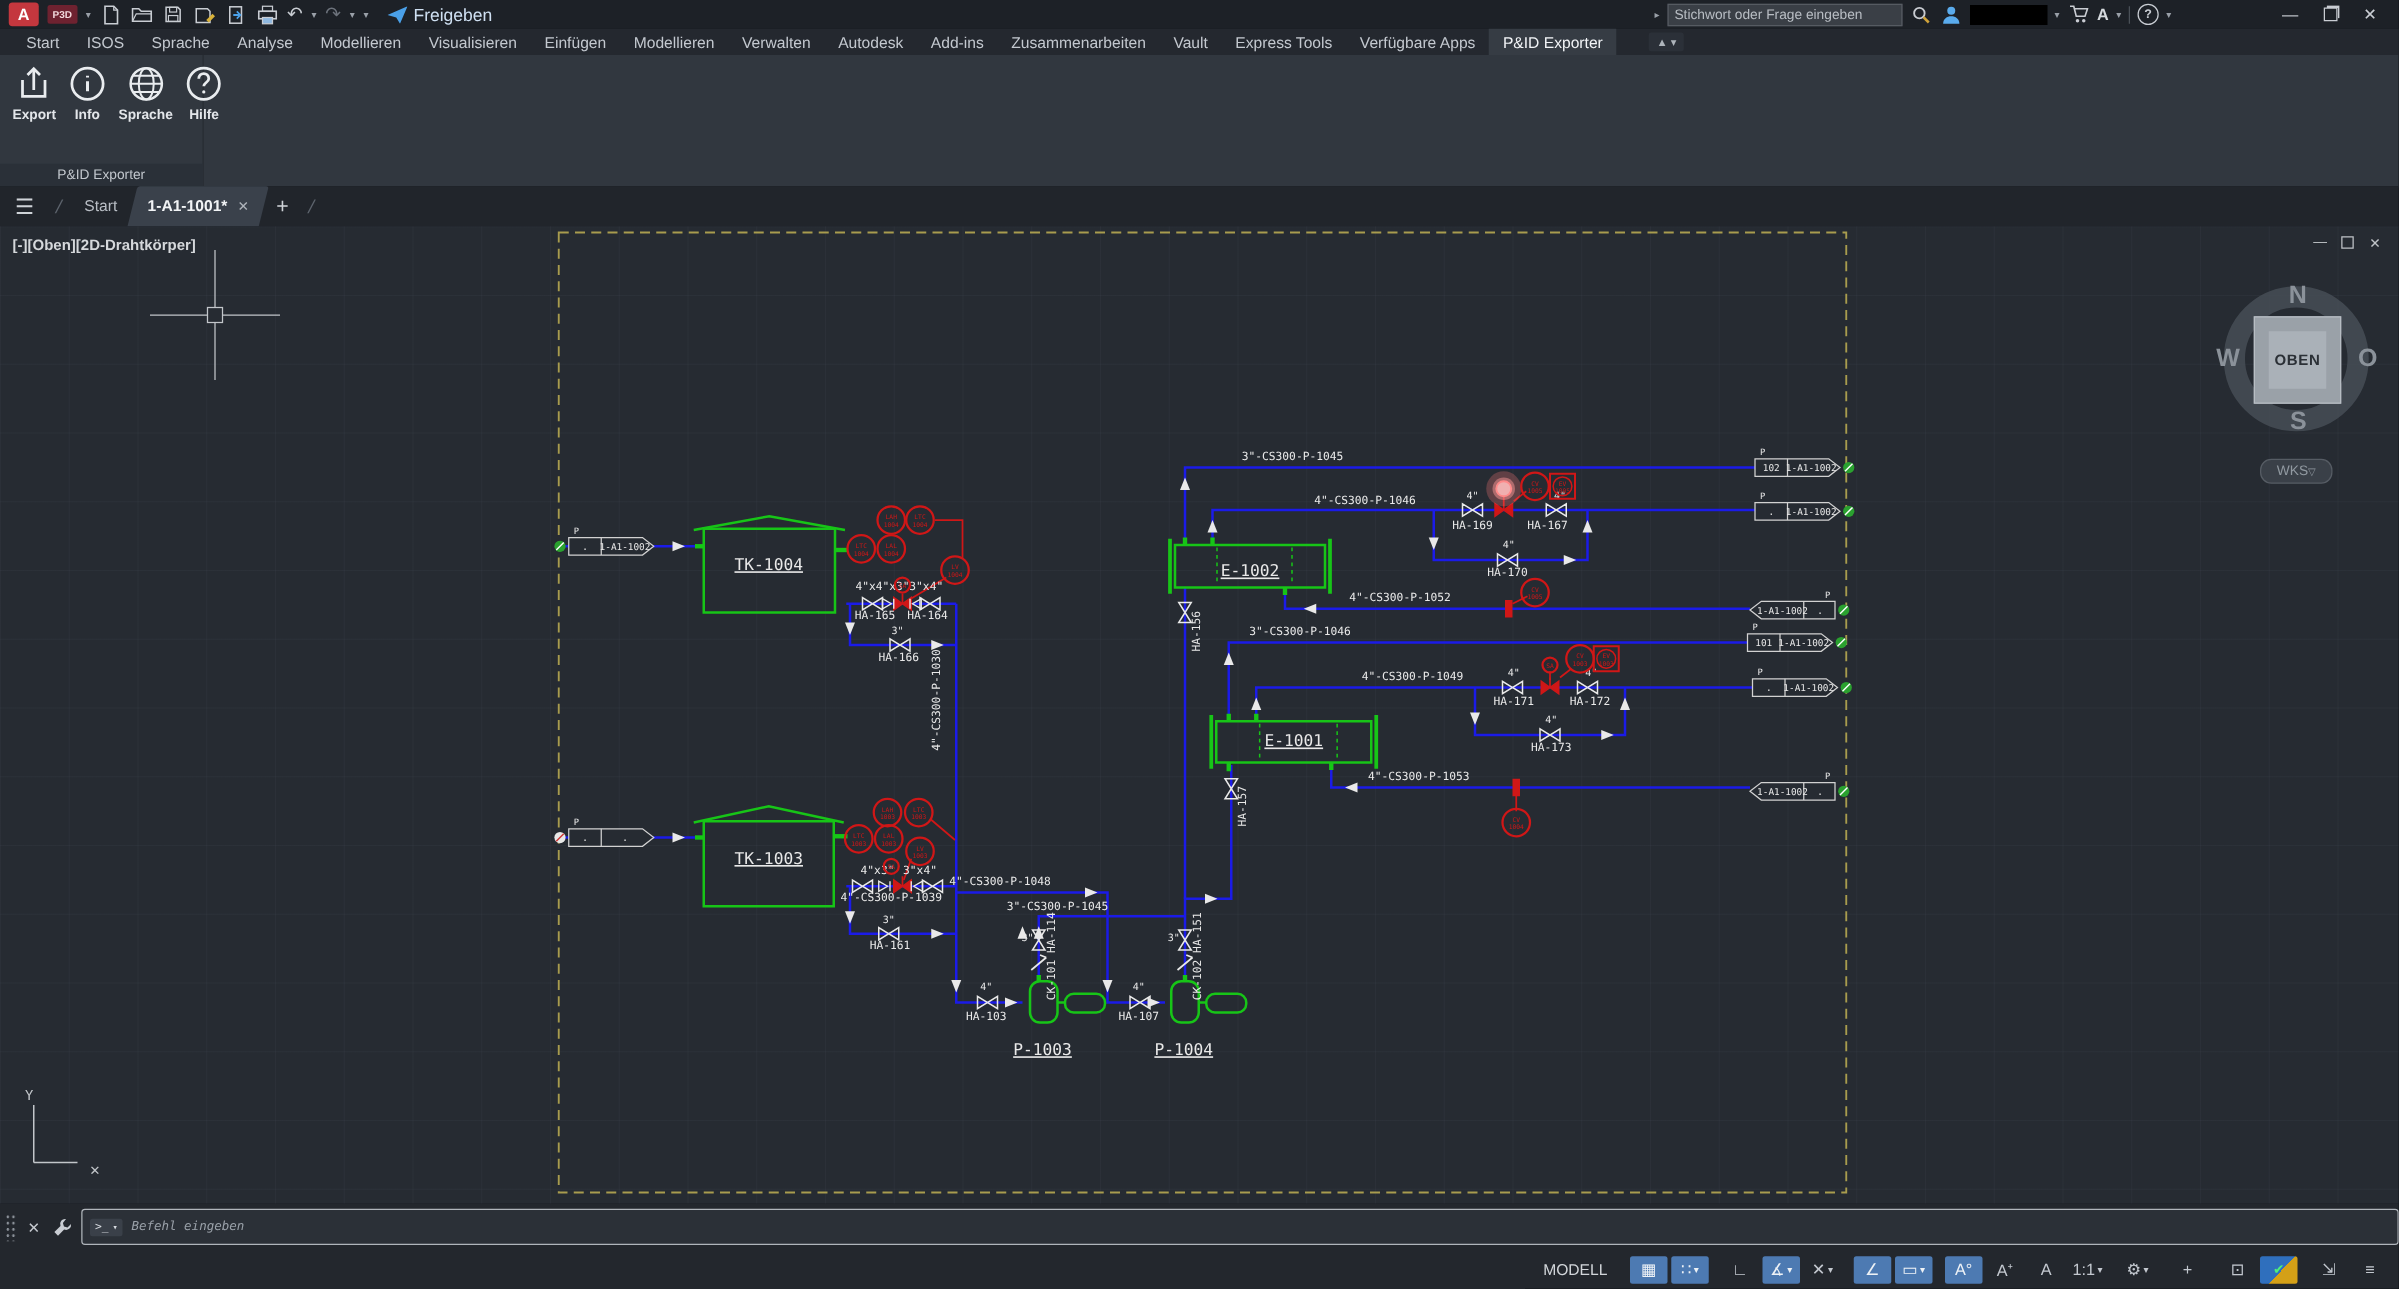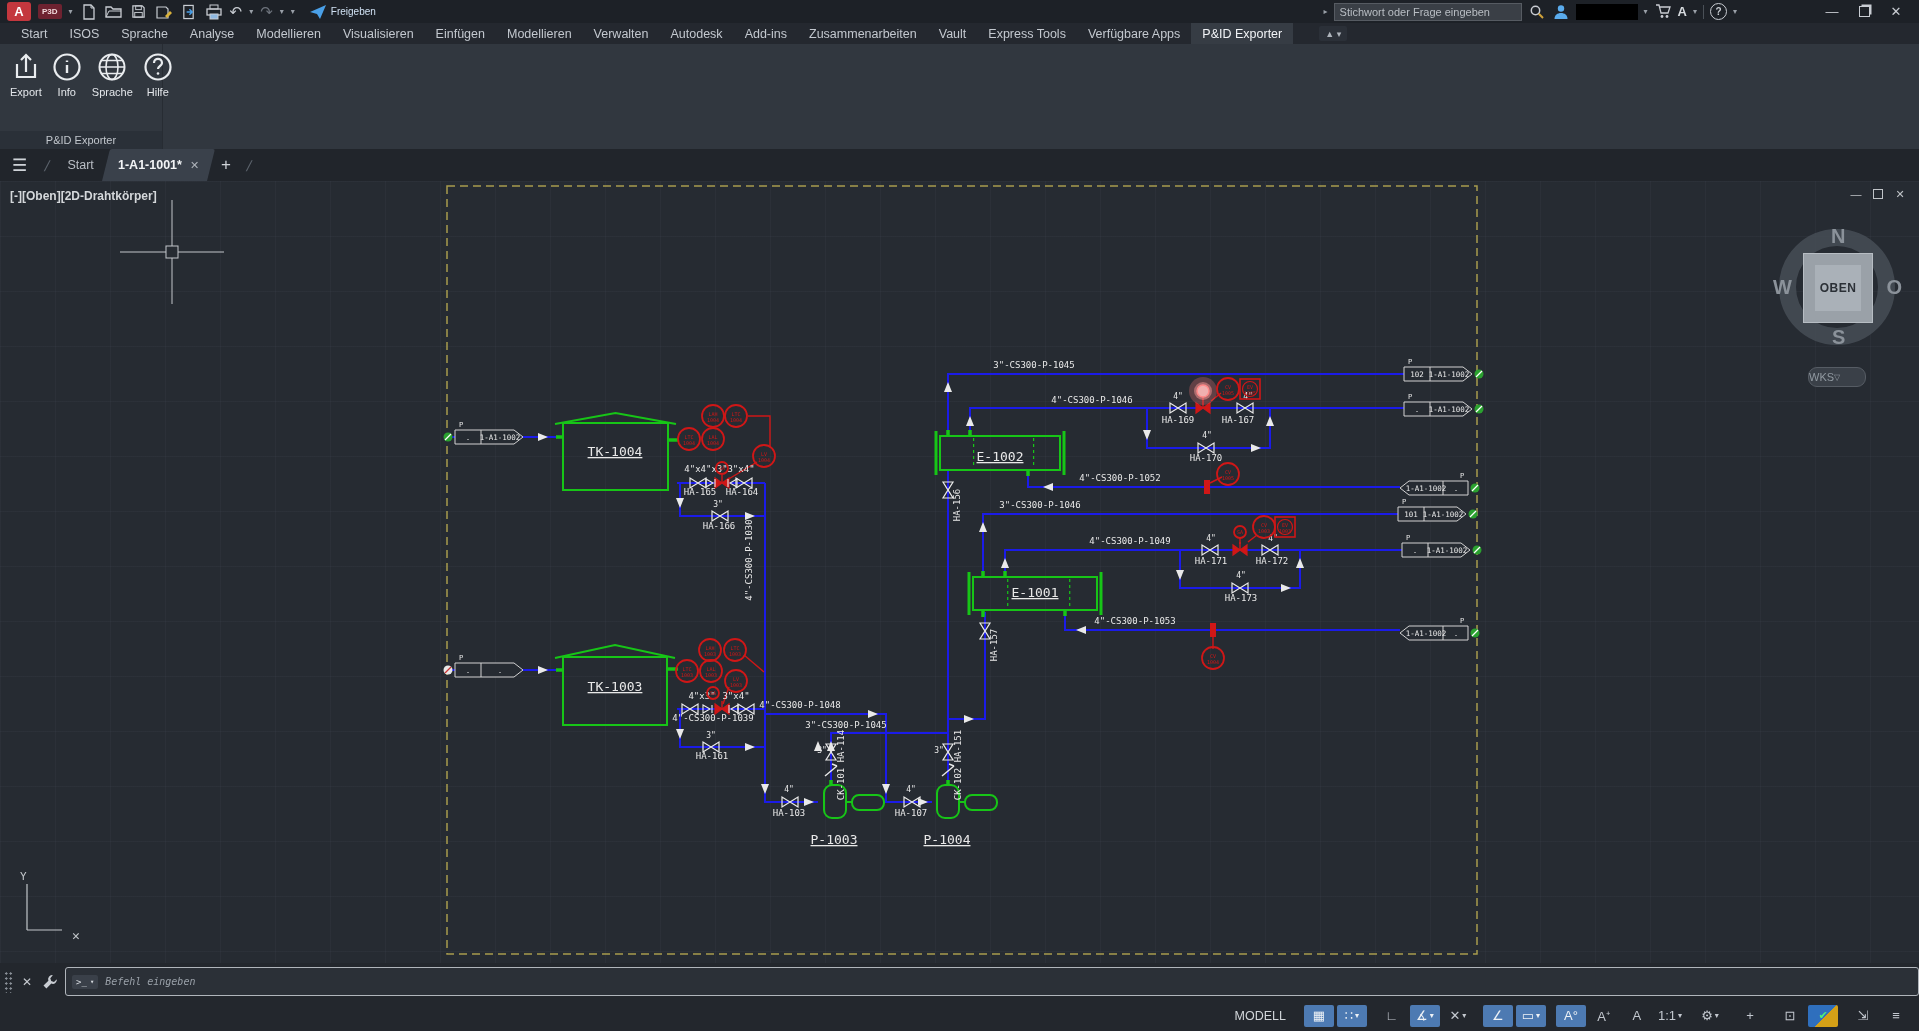--- a/index.html
+++ b/index.html
@@ -12,42 +12,42 @@
   .qat{display:flex;align-items:center;gap:7px;padding-left:7px;}
   .alogo{width:24px;height:19px;background:#c4373e;border-radius:3px;color:#fff;
          font-weight:bold;font-size:13px;display:flex;align-items:center;justify-content:center;}
   .p3d{height:15px;background:#6e2230;border-radius:2px;color:#f2d9dc;font-weight:bold;
        font-size:8px;display:flex;align-items:center;padding:0 4px;}
   .caret{font-size:8px;color:#9aa0a8;}
   .qicon{width:18px;height:18px;display:flex;align-items:center;justify-content:center;}
   .uglyph{font-size:15px;color:#c9cdd3;line-height:1;}
   .dim{color:#6d737c;}
   .share{display:flex;align-items:center;gap:5px;margin-left:8px;}
-  .share-label{color:#cfe0f2;font-size:10px;}
+  .share-label{color:#cfe0f2;font-size:14px;}
   #titletext{position:absolute;left:0;right:0;text-align:center;font-size:12.5px;color:#e8eaee;pointer-events:none;}
   .tb-right{position:absolute;right:0;top:0;height:23px;display:flex;align-items:center;gap:6px;padding-right:10px;}
   .searchbox{width:176px;height:16px;background:#3a3f46;border:1px solid #565b62;
              display:flex;align-items:center;padding:0 5px;}
   .searchbox span{font-size:11px;color:#b9bec4;white-space:nowrap;overflow:hidden;}
   .blackbox{width:62px;height:16px;background:#000;}
   .vsep{width:1px;height:14px;background:#4a5057;}
   .helpcircle{width:15px;height:15px;border:1.5px solid #c9cdd3;border-radius:50%;color:#c9cdd3;
               font-size:10px;font-weight:bold;display:flex;align-items:center;justify-content:center;}
   .winbtn{width:26px;height:23px;display:flex;align-items:center;justify-content:center;color:#c9cdd3;font-size:13px;}
   .restore-sq{width:9px;height:9px;border:1px solid #c9cdd3;box-shadow:2px -2px 0 -0.5px #c9cdd3;}
   
   #ribbontabs{top:23px;height:21px;background:#24282f;display:flex;align-items:stretch;padding-left:10px;}
   .rtab{padding:0 11px;display:flex;align-items:center;font-size:12.5px;color:#c3c8cf;cursor:default;}
   .rtab.active{background:#363c44;color:#f2f4f7;}
   .ribtoggle{display:flex;align-items:center;gap:3px;margin-left:26px;background:#2b3038;
              padding:0 6px;height:15px;align-self:center;border-radius:2px;color:#aeb4bb;font-size:9px;}
   
   #ribbon{top:44px;height:105px;background:#31373f;border-bottom:1px solid #171b20;}
   #panel1{position:absolute;left:0;top:0;width:162px;height:105px;border-right:1px solid #272c33;}
-  .pbuttons{display:flex;gap:10px;padding:8px 0 0 10px;}
+  .pbuttons{display:flex;gap:10px;padding:8px 0 0 10px;font-weight:bold;}
   .pbtn{display:flex;flex-direction:column;align-items:center;gap:4px;}
   .pbtn .lbl{font-size:11px;color:#e3e6ea;}
   .panel-label{position:absolute;left:0;bottom:0;width:162px;height:18px;background:#2a3038;
                font-size:11px;color:#c2c7cd;display:flex;align-items:center;justify-content:center;}
   
   #filetabs{top:149px;height:32px;background:#21252b;display:flex;align-items:center;}
   .hamb{font-size:17px;color:#cfd3d8;padding:0 12px;}
   .slash{color:#5d646d;font-size:15px;transform:skewX(-14deg);padding:0 6px;}
   .ftab{padding:0 12px;font-size:12.5px;color:#b9bec5;height:32px;display:flex;align-items:center;}
   .ftab.active{background:#3a414b;transform:skewX(-14deg);border-radius:2px 2px 0 0;}
@@ -69,21 +69,21 @@
   .vb .sq{width:8px;height:8px;border:1px solid #c0c4c8;}
   
   #viewcube{position:absolute;left:1779px;top:48px;width:116px;height:116px;}
   .vc-ring{position:absolute;inset:0;border-radius:50%;border:17px solid rgba(70,77,86,0.85);}
   .vc-letter{position:absolute;font-weight:bold;font-size:20px;color:#8b929a;}
   .vc-face{position:absolute;left:24px;top:24px;width:68px;height:68px;background:#9aa1a8;
            border:1px solid #b7bdc3;display:flex;align-items:center;justify-content:center;}
   .vc-face-in{width:46px;height:46px;background:#aab1b8;display:flex;align-items:center;justify-content:center;
               font-weight:bold;font-size:12px;color:#2b3036;letter-spacing:0.5px;}
   #wks{position:absolute;left:1808px;top:186px;width:56px;height:18px;background:#3a4048;
-       border:1px solid #565c64;border-radius:9px;display:flex;align-items:center;justify-content:flex-start;
+       border:1px solid #565c64;border-radius:9px;display:flex;align-items:center;justify-content:center;
        gap:0;font-size:11px;color:#9199a1;}
   
   #cmdrow{top:963px;height:37px;background:#23272d;display:flex;align-items:center;gap:6px;padding-left:4px;box-sizing:border-box;}
   .cmd-handle{width:9px;height:22px;background-image:radial-gradient(#8b9199 1px,transparent 1.2px);
               background-size:4.5px 5px;}
   .cmd-x{color:#c6cad0;font-size:12px;padding:0 3px;}
   .cmdbox{flex:1;height:27px;margin-right:0;border:1px solid #b0b5bb;border-radius:3px;
           background:#2b3037;display:flex;align-items:center;gap:7px;padding:0 6px;}
   .prompt-chip{display:flex;align-items:center;gap:3px;background:#3a4049;border-radius:2px;
                padding:2px 4px;color:#d7dbe0;font-size:9px;font-family:"DejaVu Sans Mono",monospace;}

